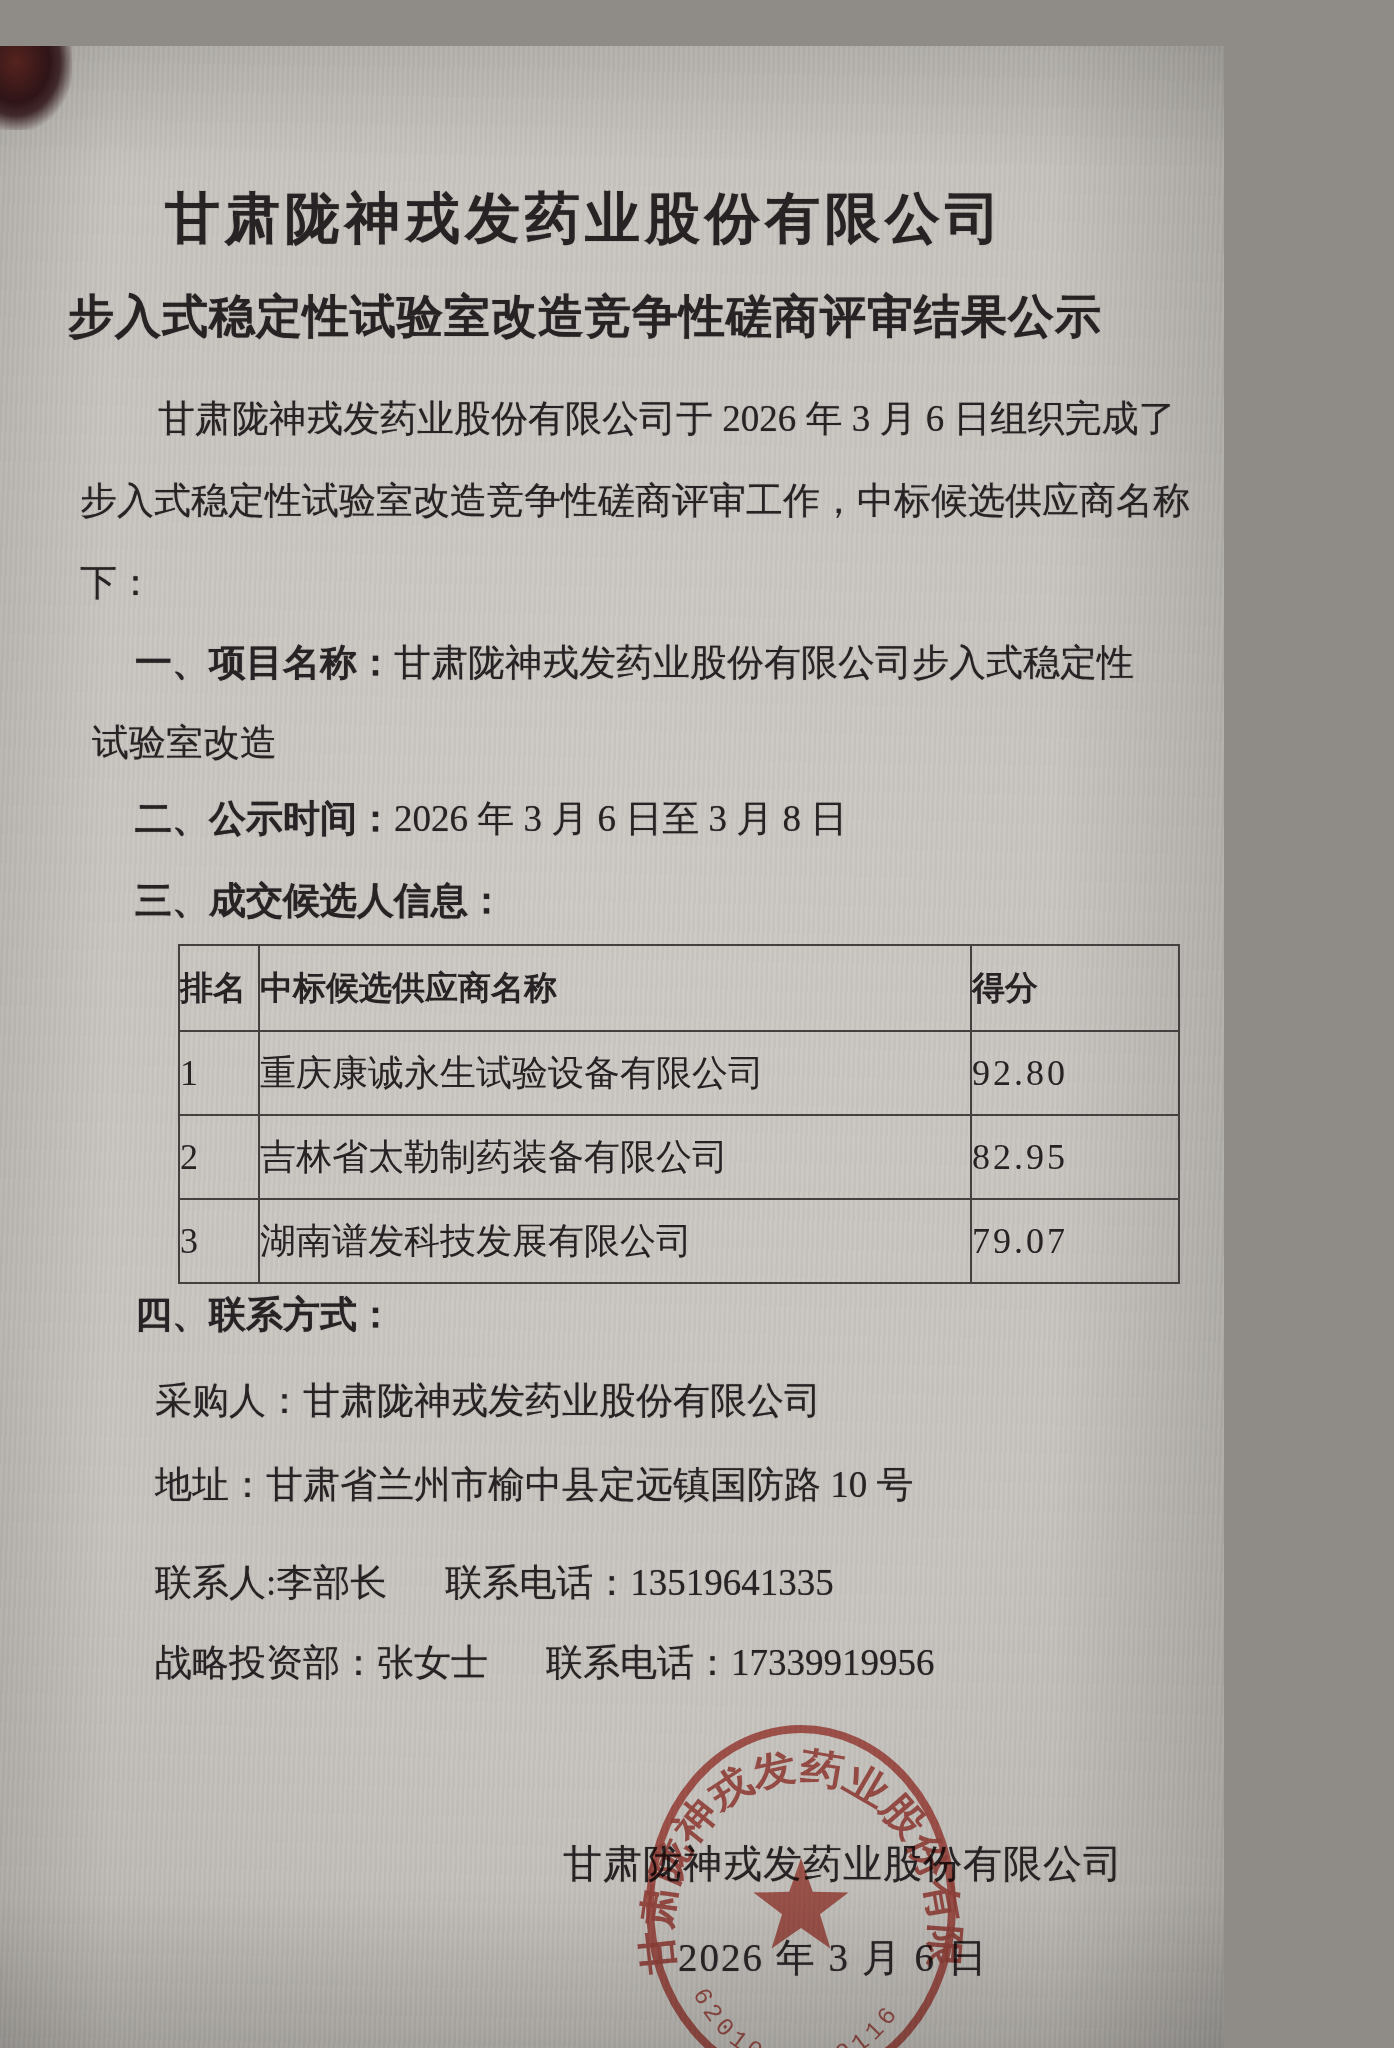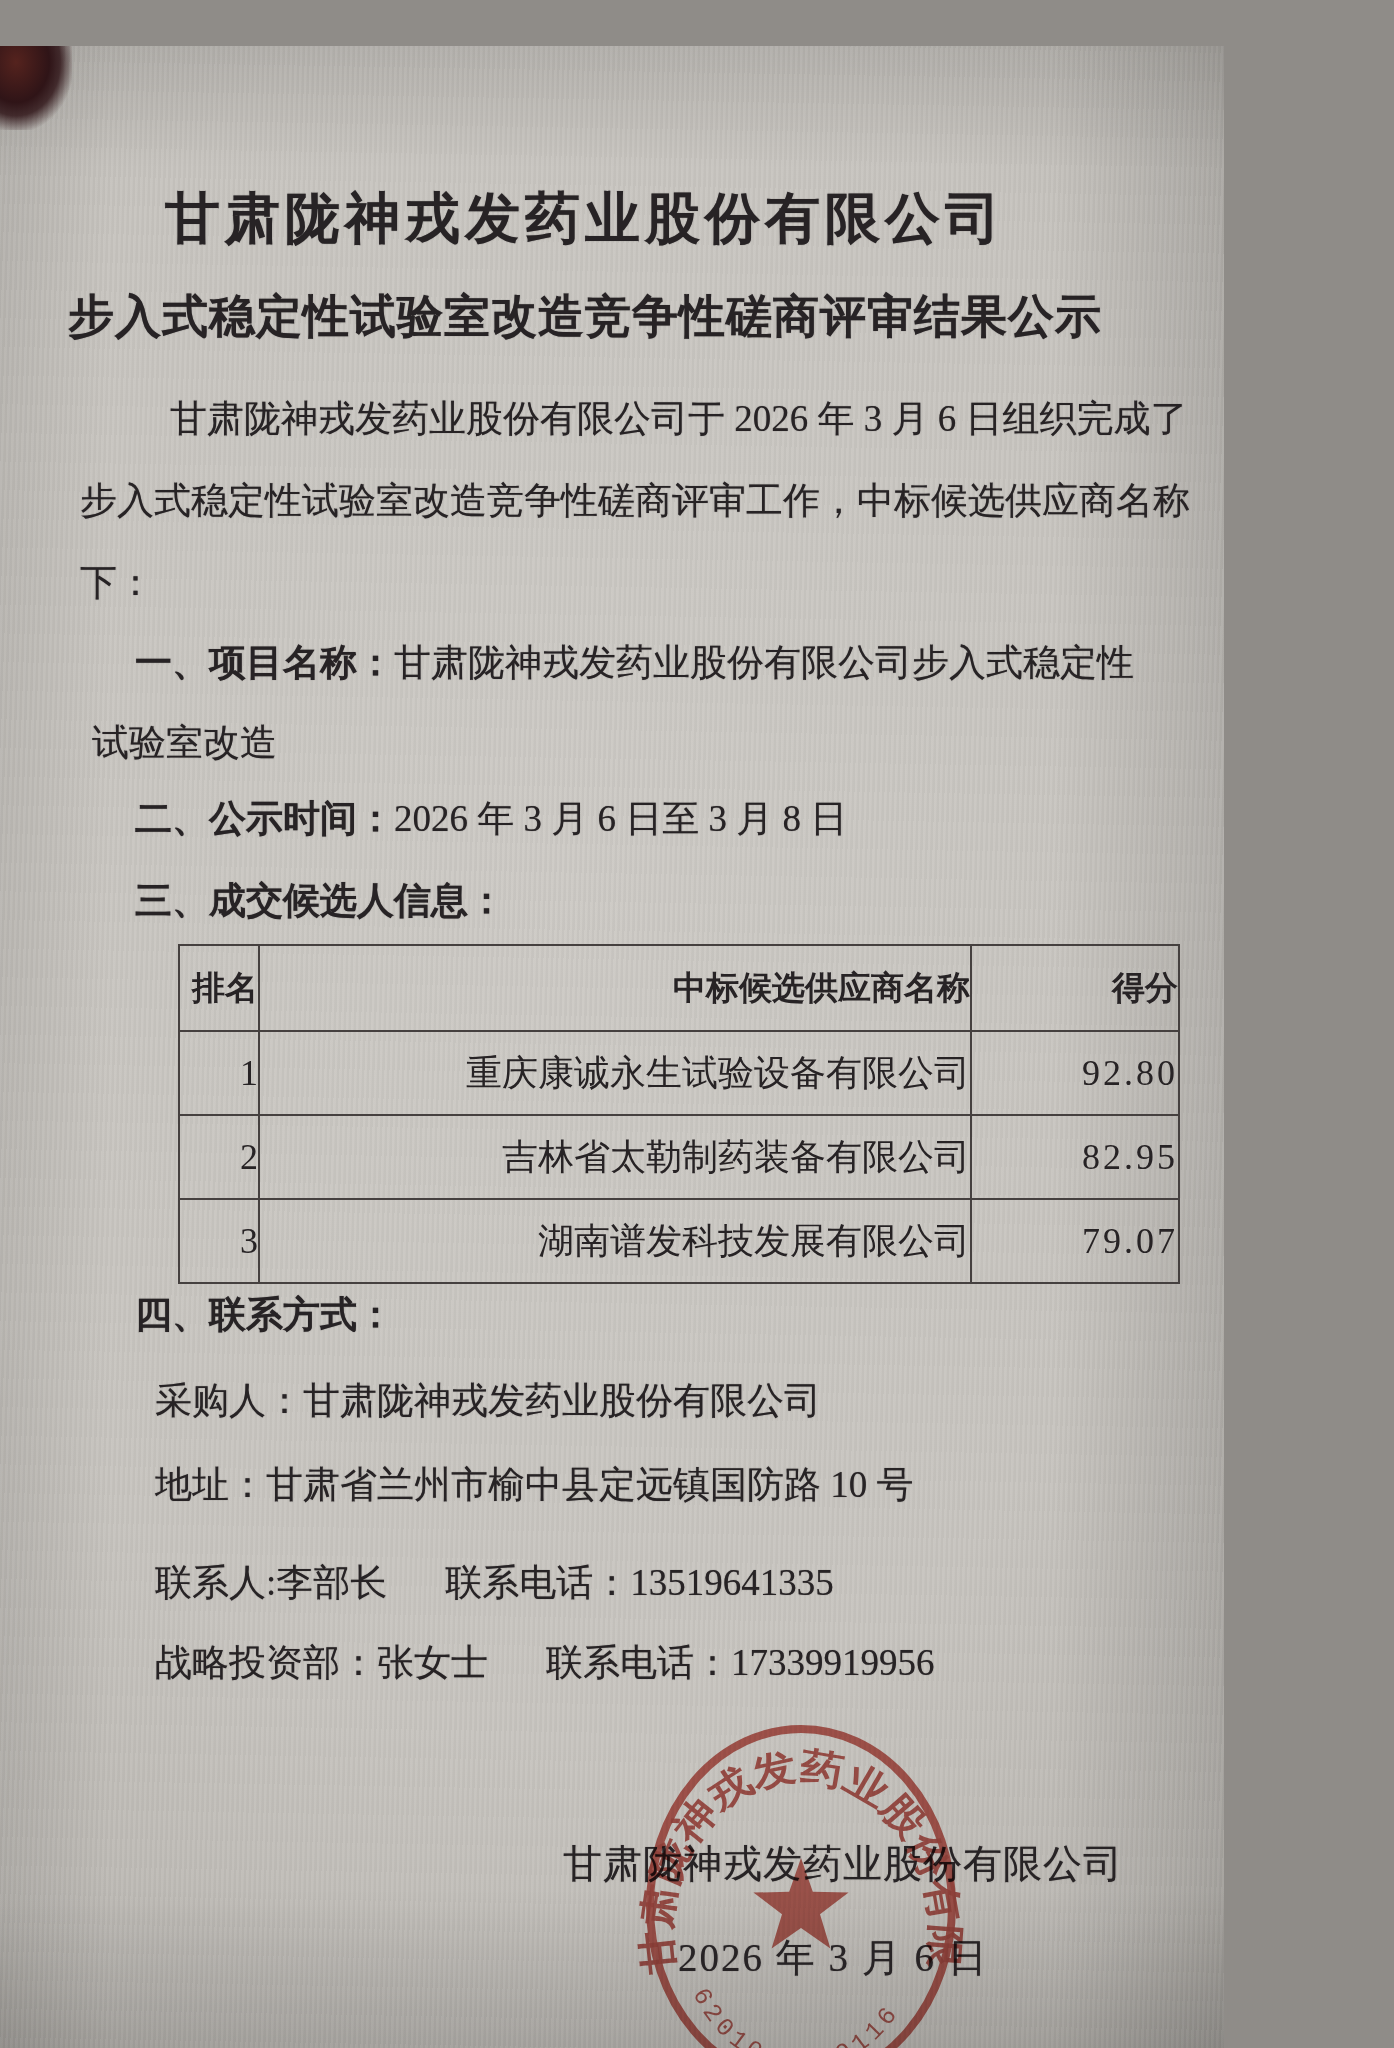--- a/index.html
+++ b/index.html
@@ -23,21 +23,21 @@
   .line{position:absolute;white-space:nowrap;font-size:37px;line-height:1.12;}
   .title{position:absolute;left:30px;width:1110px;text-align:center;font-weight:700;white-space:nowrap;}
   .title1{top:136px;font-size:55px;letter-spacing:5px;}
   .title2{top:240px;font-size:46px;letter-spacing:1px;}
   .blabel{font-family:"Liberation Sans","DejaVu Sans",sans-serif;font-weight:700;}
   table.cand{
     position:absolute;left:178px;top:898px;width:1000px;
     border-collapse:collapse;table-layout:fixed;
   }
   table.cand th,table.cand td{
-    border:2px solid #45403f;text-align:right;vertical-align:middle;padding:0;
+    border:2px solid #45403f;text-align:left;vertical-align:middle;padding:0;
   }
   table.cand th{
     font-family:"Liberation Sans","DejaVu Sans",sans-serif;
     font-weight:700;font-size:33px;height:84px;
   }
   table.cand td{height:82px;font-size:36px;}
   td.rank-cell{font-size:32px;}
   td.score-cell{font-size:35px;letter-spacing:3px;}
   .phone{margin-left:58px;}
   .seal{
@@ -49,21 +49,21 @@
 </head>
 <body>
 
 <div class="photo">
 
   <div class="corner-mark"></div>
 
   <div class="title title1 softtext">甘肃陇神戎发药业股份有限公司</div>
   <div class="title title2 softtext">步入式稳定性试验室改造竞争性磋商评审结果公示</div>
 
-  <div class="line softtext" style="left:170px;top:352px;">甘肃陇神戎发药业股份有限公司于 2026 年 3 月 6 日组织完成了</div>
+  <div class="line softtext" style="left:158px;top:352px;">甘肃陇神戎发药业股份有限公司于 2026 年 3 月 6 日组织完成了</div>
   <div class="line softtext" style="left:80px;top:434px;">步入式稳定性试验室改造竞争性磋商评审工作，中标候选供应商名称</div>
   <div class="line softtext" style="left:80px;top:516px;">下：</div>
 
   <div class="line softtext" style="left:135px;top:596px;">
     <span class="blabel">一、项目名称：</span><span>甘肃陇神戎发药业股份有限公司步入式稳定性</span>
   </div>
   <div class="line softtext" style="left:92px;top:676px;">试验室改造</div>
 
   <div class="line softtext" style="left:135px;top:752px;text-align:right;">
     <span class="blabel">二、公示时间：</span><span>2026 年 3 月 6 日至 3 月 8 日</span>

